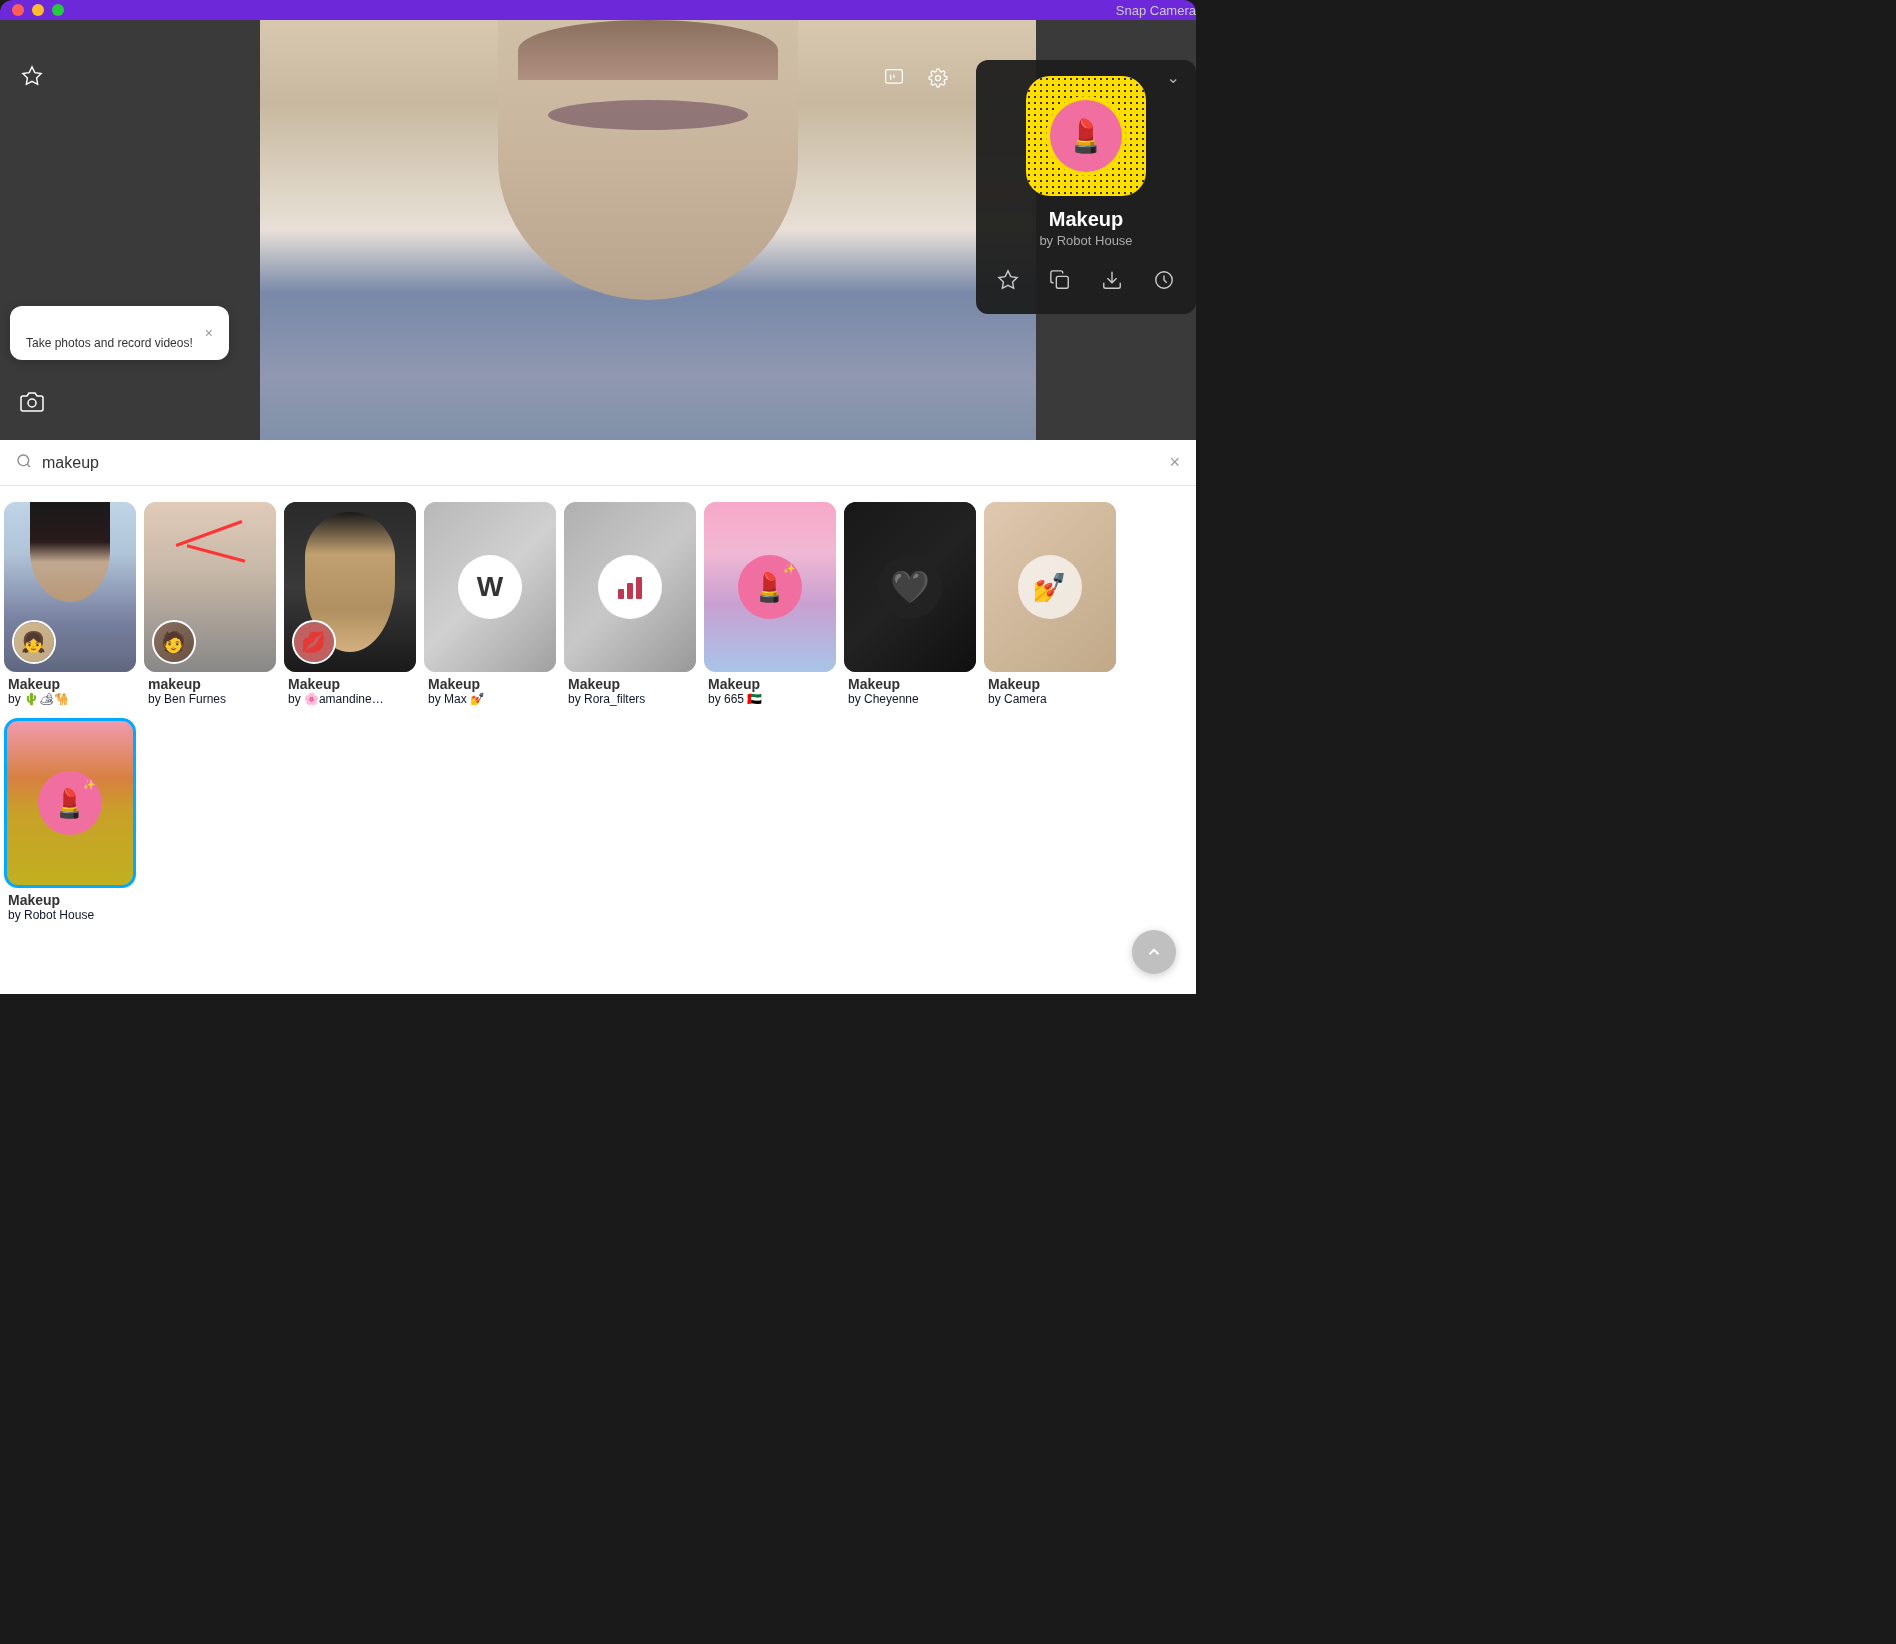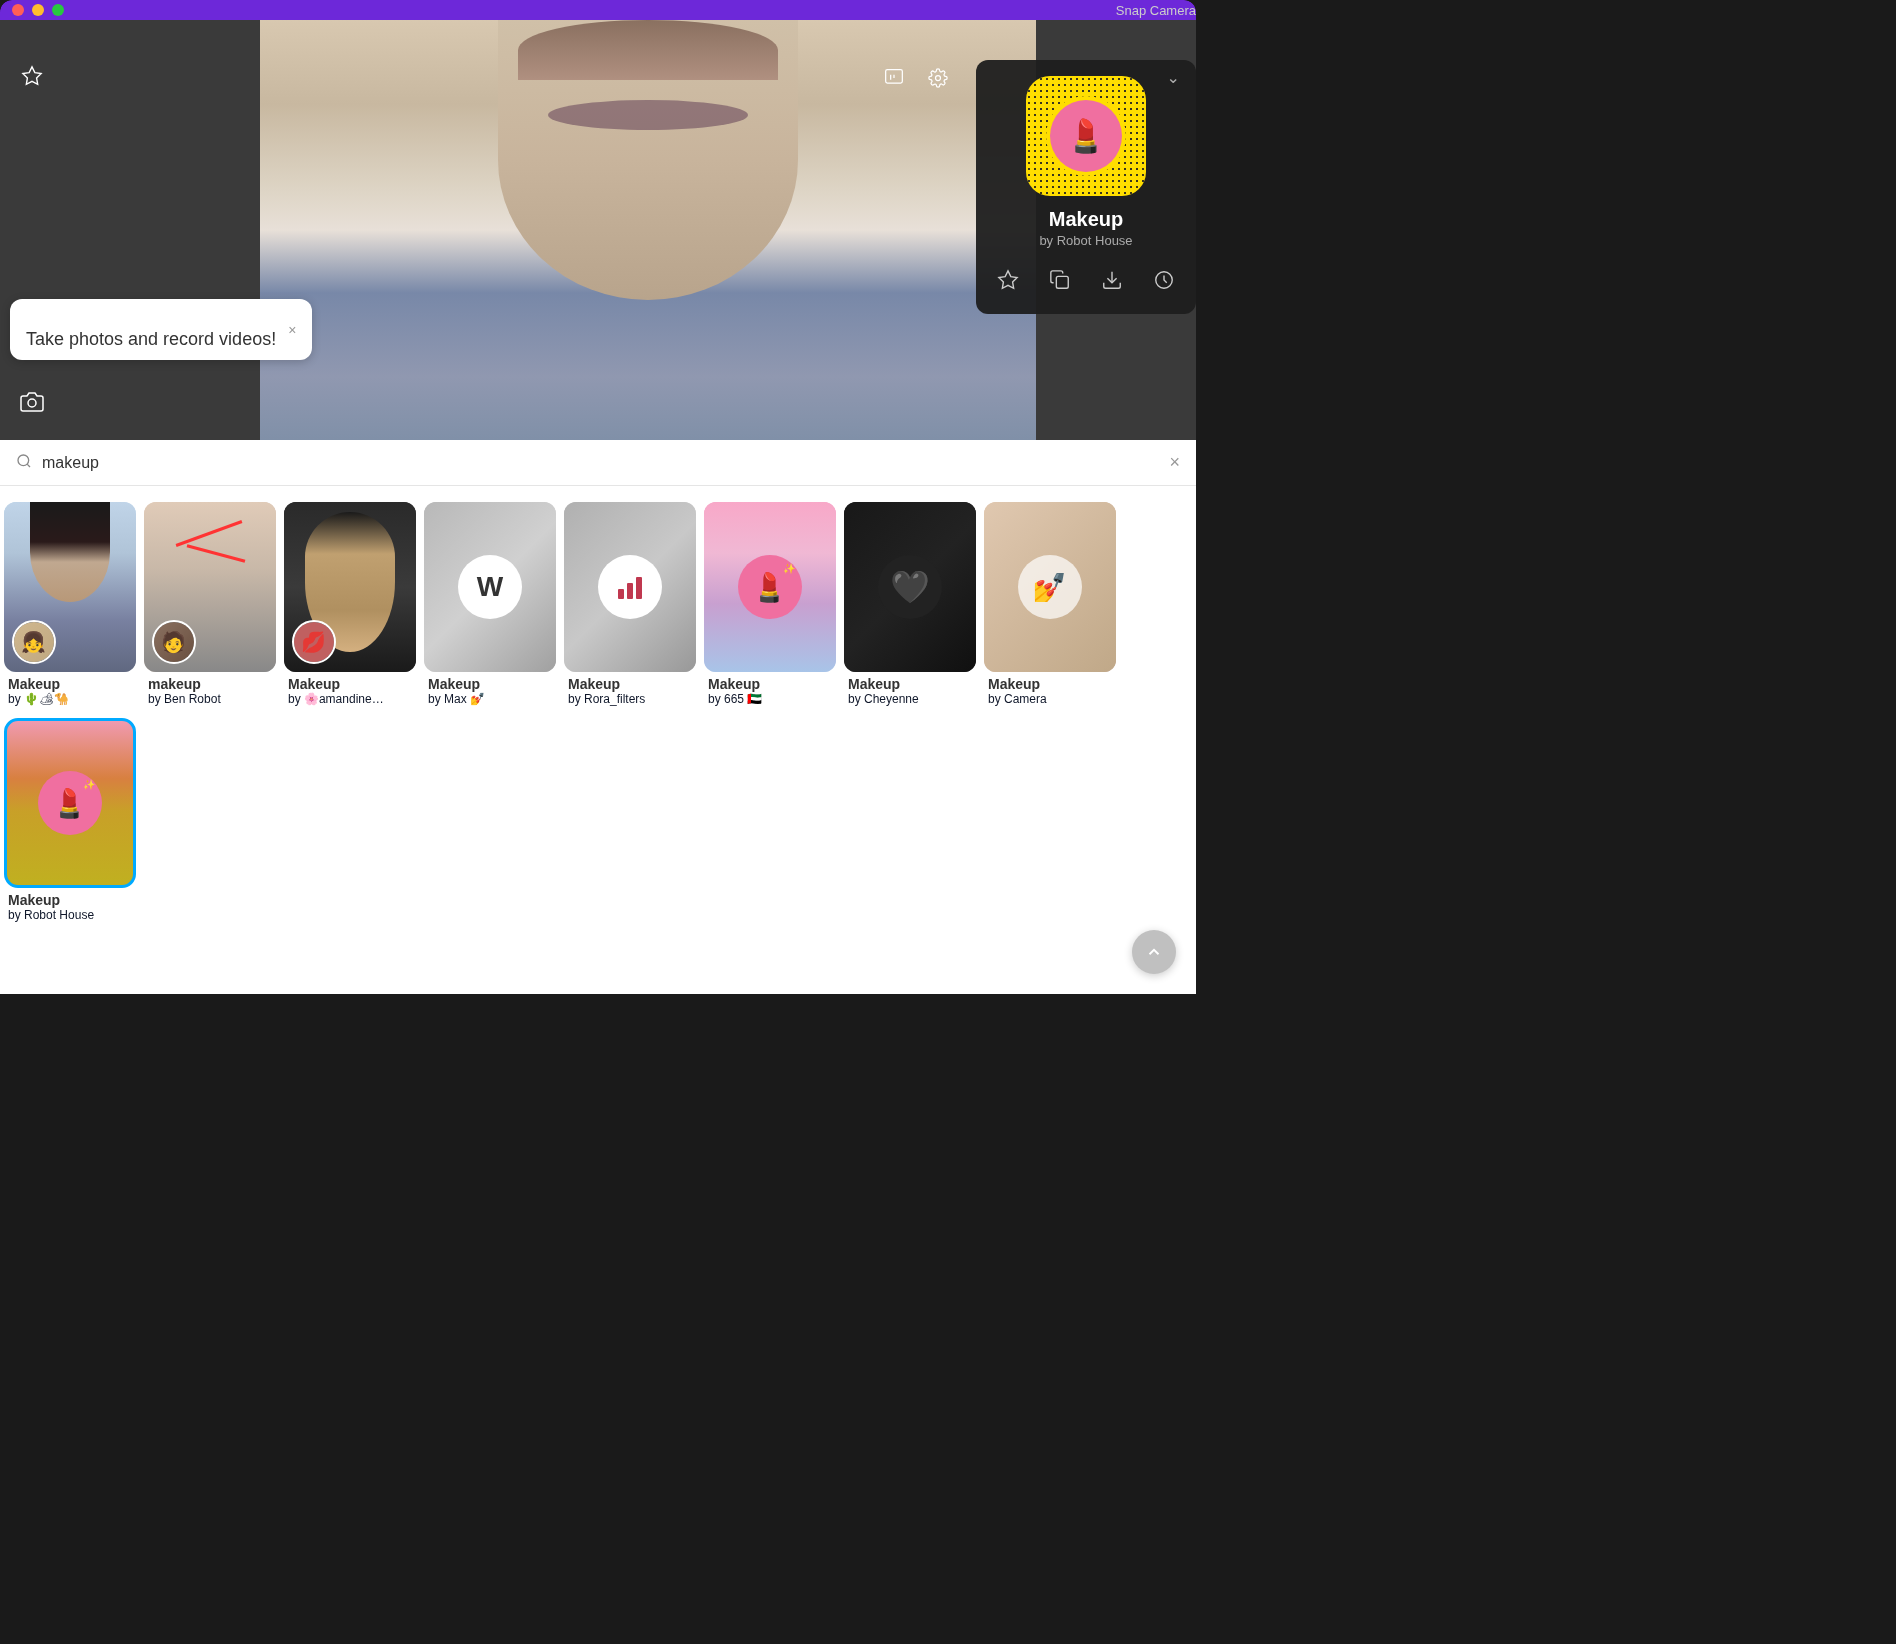--- a/index.html
+++ b/index.html
@@ -116,21 +116,21 @@
       border-radius: 12px;
       padding: 10px 16px;
       display: flex;
       align-items: center;
       gap: 12px;
       box-shadow: 0 2px 10px rgba(0,0,0,0.2);
       z-index: 10;
       white-space: nowrap;
     }
     .tooltip-text {
-      font-size: 18px;
+      font-size: 12px;
       color: #333;
       font-weight: 500;
       margin-top: 20px;
     }
     .tooltip-close {
       font-size: 14px;
       color: #999;
       cursor: pointer;
       font-weight: 300;
     }
@@ -551,21 +551,21 @@
           <div style="position:absolute;top:30px;left:30px;width:70px;height:3px;background:#ff3333;transform:rotate(-20deg);"></div>
           <div style="position:absolute;top:50px;right:30px;width:60px;height:3px;background:#ff3333;transform:rotate(15deg);"></div>
           <div class="filter-avatar">
             <div style="width:100%;height:100%;background:linear-gradient(135deg,#8a7060 0%,#6a5040 100%);border-radius:50%;display:flex;align-items:center;justify-content:center;">
               <div style="font-size:20px;">🧑</div>
             </div>
           </div>
         </div>
         <div class="filter-label">
           <span class="filter-name">makeup</span>
-          <span class="filter-author">by Ben Robot</span>
+          <span class="filter-author">by Ben Furnes</span>
         </div>
       </div>
 
       <div class="filter-item">
         <div class="filter-thumb filter-bg-woman">
           <div style="position:absolute;inset:0;background:linear-gradient(180deg,#2a2a2a 0%,#3a3a3a 50%,#1a1a1a 100%);"></div>
           <div style="position:absolute;top:10px;left:50%;transform:translateX(-50%);width:90px;height:140px;background:linear-gradient(180deg,#1a1a1a 0%,#c0a070 30%,#b09060 70%,#d4b080 100%);border-radius:45px 45px 50% 50%;"></div>
           <div class="filter-avatar">
             <div style="width:100%;height:100%;background:#c06060;border-radius:50%;display:flex;align-items:center;justify-content:center;">
               <div style="font-size:20px;">💋</div>

